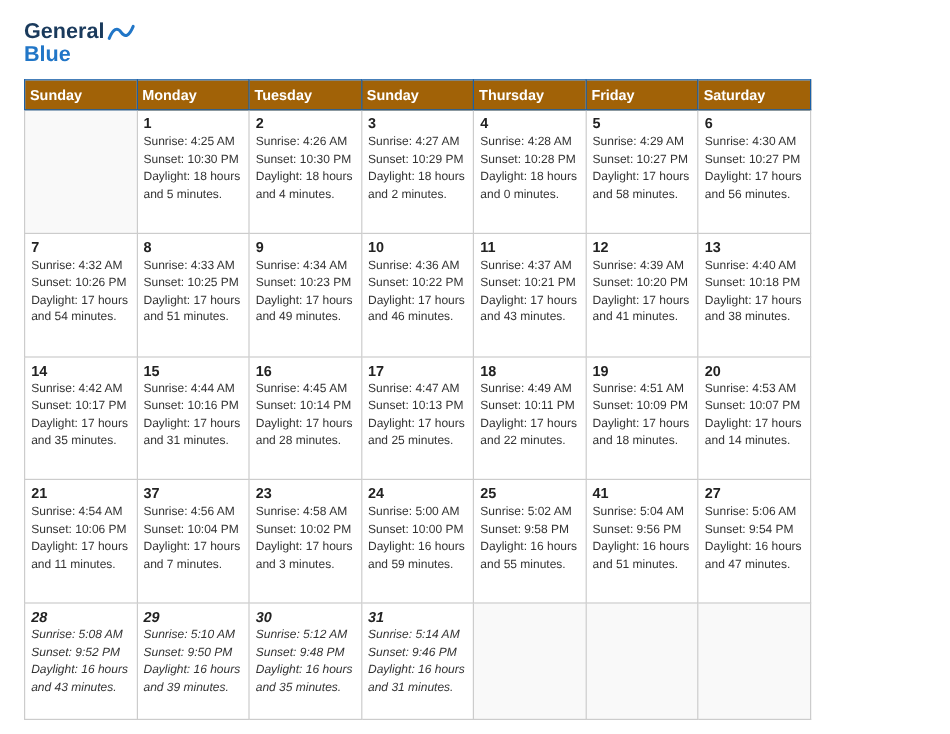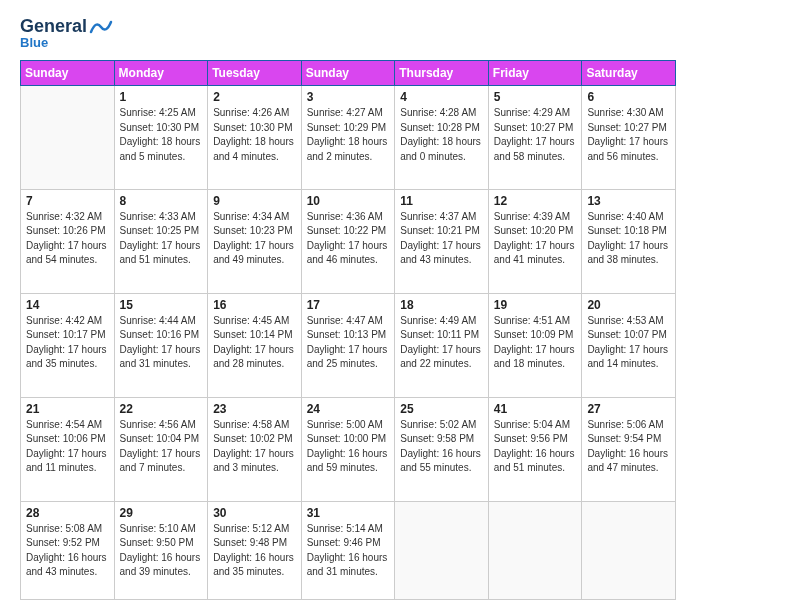--- a/index.html
+++ b/index.html
@@ -43,21 +43,21 @@
       color: #444;
     }
     .calendar {
       flex: 1;
       border: 1px solid #ccc;
       border-collapse: collapse;
       width: 100%;
       table-layout: fixed;
     }
     .calendar th {
-      background-color: #d946ef;
+      background-color: #a16207;
       color: #fff;
       font-size: 12px;
       font-weight: bold;
       padding: 5px 4px;
       border: 1px solid #1a60a8;
       text-align: left;
     }
     .calendar td {
       border: 1px solid #ccc;
       vertical-align: top;
@@ -76,36 +76,37 @@
       display: block;
       margin-bottom: 2px;
     }
     .day-info {
       font-size: 10px;
       line-height: 1.45;
       color: #333;
     }
     .last-row td {
       height: 78px;
+      font-style: italic;
     }
   </style>
 </head>
 <body>
 
 <div class="page">
   <div class="header">
     <div class="logo">
     <div style="display:flex;flex-direction:column;align-items:flex-start;">
       <div style="display:flex;align-items:center;">
         <span style="font-size:18px;font-weight:bold;color:#1a3a5c;">General</span>
         <svg width="24" height="18" viewBox="0 0 24 18" style="margin-left:2px;">
           <path d="M2,14 Q7,2 12,9 Q17,16 22,4" stroke="#2176c7" stroke-width="2.5" fill="none" stroke-linecap="round"></path>
         </svg>
       </div>
-      <span style="font-size:13px;font-weight:bold;color:#2176c7;margin-top:-2px;">Blue</span>
+      <span style="font-size:18px;font-weight:bold;color:#2176c7;margin-top:-2px;">Blue</span>
     </div>
   </div>
     <div class="title-section">
       <div class="month-title"></div>
       <div class="location"></div>
     </div>
   </div>
 
   <table class="calendar">
     <thead>
@@ -206,21 +207,21 @@
             <span class="day-number">20</span>
             <div class="day-info">Sunrise: 4:53 AM<br>Sunset: 10:07 PM<br>Daylight: 17 hours<br>and 14 minutes.</div>
           </td>
         </tr>
         <tr>
           <td>
             <span class="day-number">21</span>
             <div class="day-info">Sunrise: 4:54 AM<br>Sunset: 10:06 PM<br>Daylight: 17 hours<br>and 11 minutes.</div>
           </td>
           <td>
-            <span class="day-number">22</span>
+            <span class="day-number">37</span>
             <div class="day-info">Sunrise: 4:56 AM<br>Sunset: 10:04 PM<br>Daylight: 17 hours<br>and 7 minutes.</div>
           </td>
           <td>
             <span class="day-number">23</span>
             <div class="day-info">Sunrise: 4:58 AM<br>Sunset: 10:02 PM<br>Daylight: 17 hours<br>and 3 minutes.</div>
           </td>
           <td>
             <span class="day-number">24</span>
             <div class="day-info">Sunrise: 5:00 AM<br>Sunset: 10:00 PM<br>Daylight: 16 hours<br>and 59 minutes.</div>
           </td>

